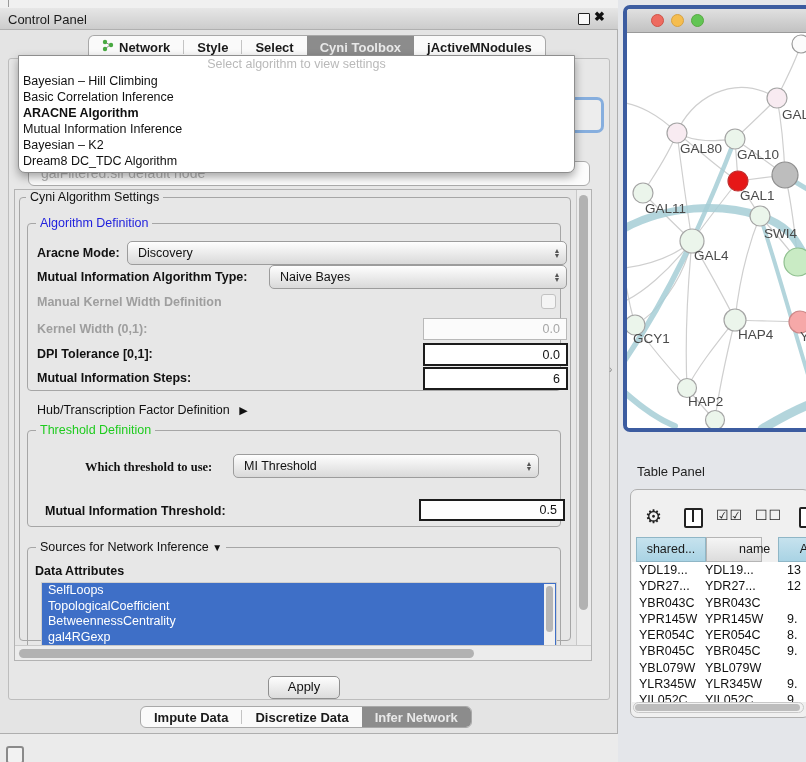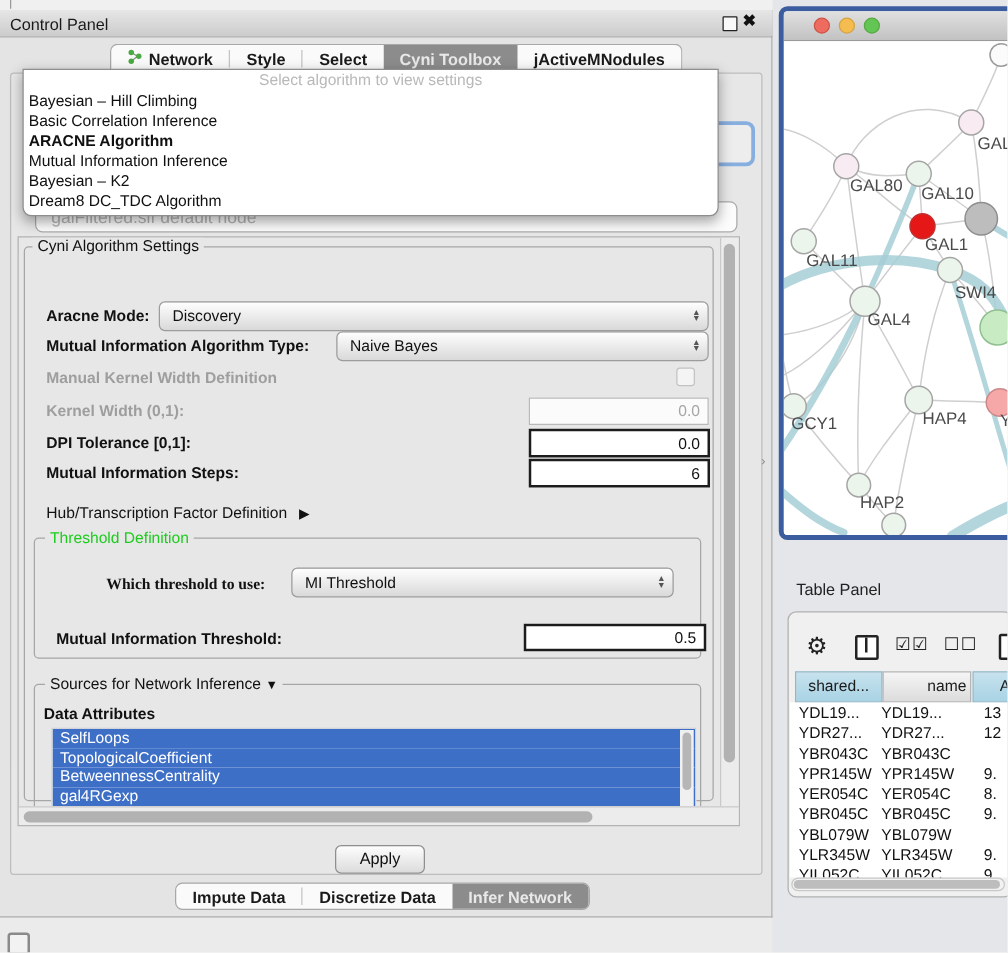--- a/index.html
+++ b/index.html
@@ -202,20 +202,23 @@
         <div class="popup-item">Dream8 DC_TDC Algorithm</div>
       </div>
   </div>
 
   <div class="abs scrollpane">
 
     <div class="group" style="left:4px;top:7px;width:552px;height:444px;">
       <span class="legend" style="left:6px;">Cyni Algorithm Settings</span>
     </div>
 
+    <div class="group" style="left:12px;top:33px;width:534px;height:168px;">
+      <span class="legend blue" style="left:8px;">Algorithm Definition</span>
+    </div>
 
     <div class="lbl b" style="left:22px;top:56px;">Aracne Mode:</div>
     <div class="combo" style="left:112px;top:51px;width:440px;height:24px;">
       <span class="cv">Discovery</span>
       <span class="arrows">
           <span>▲</span>
           <span>▼</span>
         </span>
     </div>
 
@@ -393,21 +396,21 @@
 
   <div class="abs tp-gear">⚙</div>
   <div class="abs tp-colicon">
     <div class="tp-colicon-mid"></div>
   </div>
   <div class="abs tp-checks">☑☑</div>
   <div class="abs tp-unchecks">☐☐</div>
   <div class="abs tp-particon"></div>
 
   <div class="abs th blue" style="left:636px;width:70px;">shared...</div>
-  <div class="abs th gray" style="left:706px;width:71px;padding-left:32px;">name</div>
+  <div class="abs th gray" style="left:706px;width:56px;padding-left:32px;">name</div>
   <div class="abs th blue" style="left:778px;width:52px;">A</div>
 
   <div class="abs rows" id="table-rows">
       <div class="table-row">
         <div class="c1">YDL19...</div>
         <div class="c2">YDL19...</div>
         <div class="c3">13</div>
       </div>
       <div class="table-row">
         <div class="c1">YDR27...</div>

